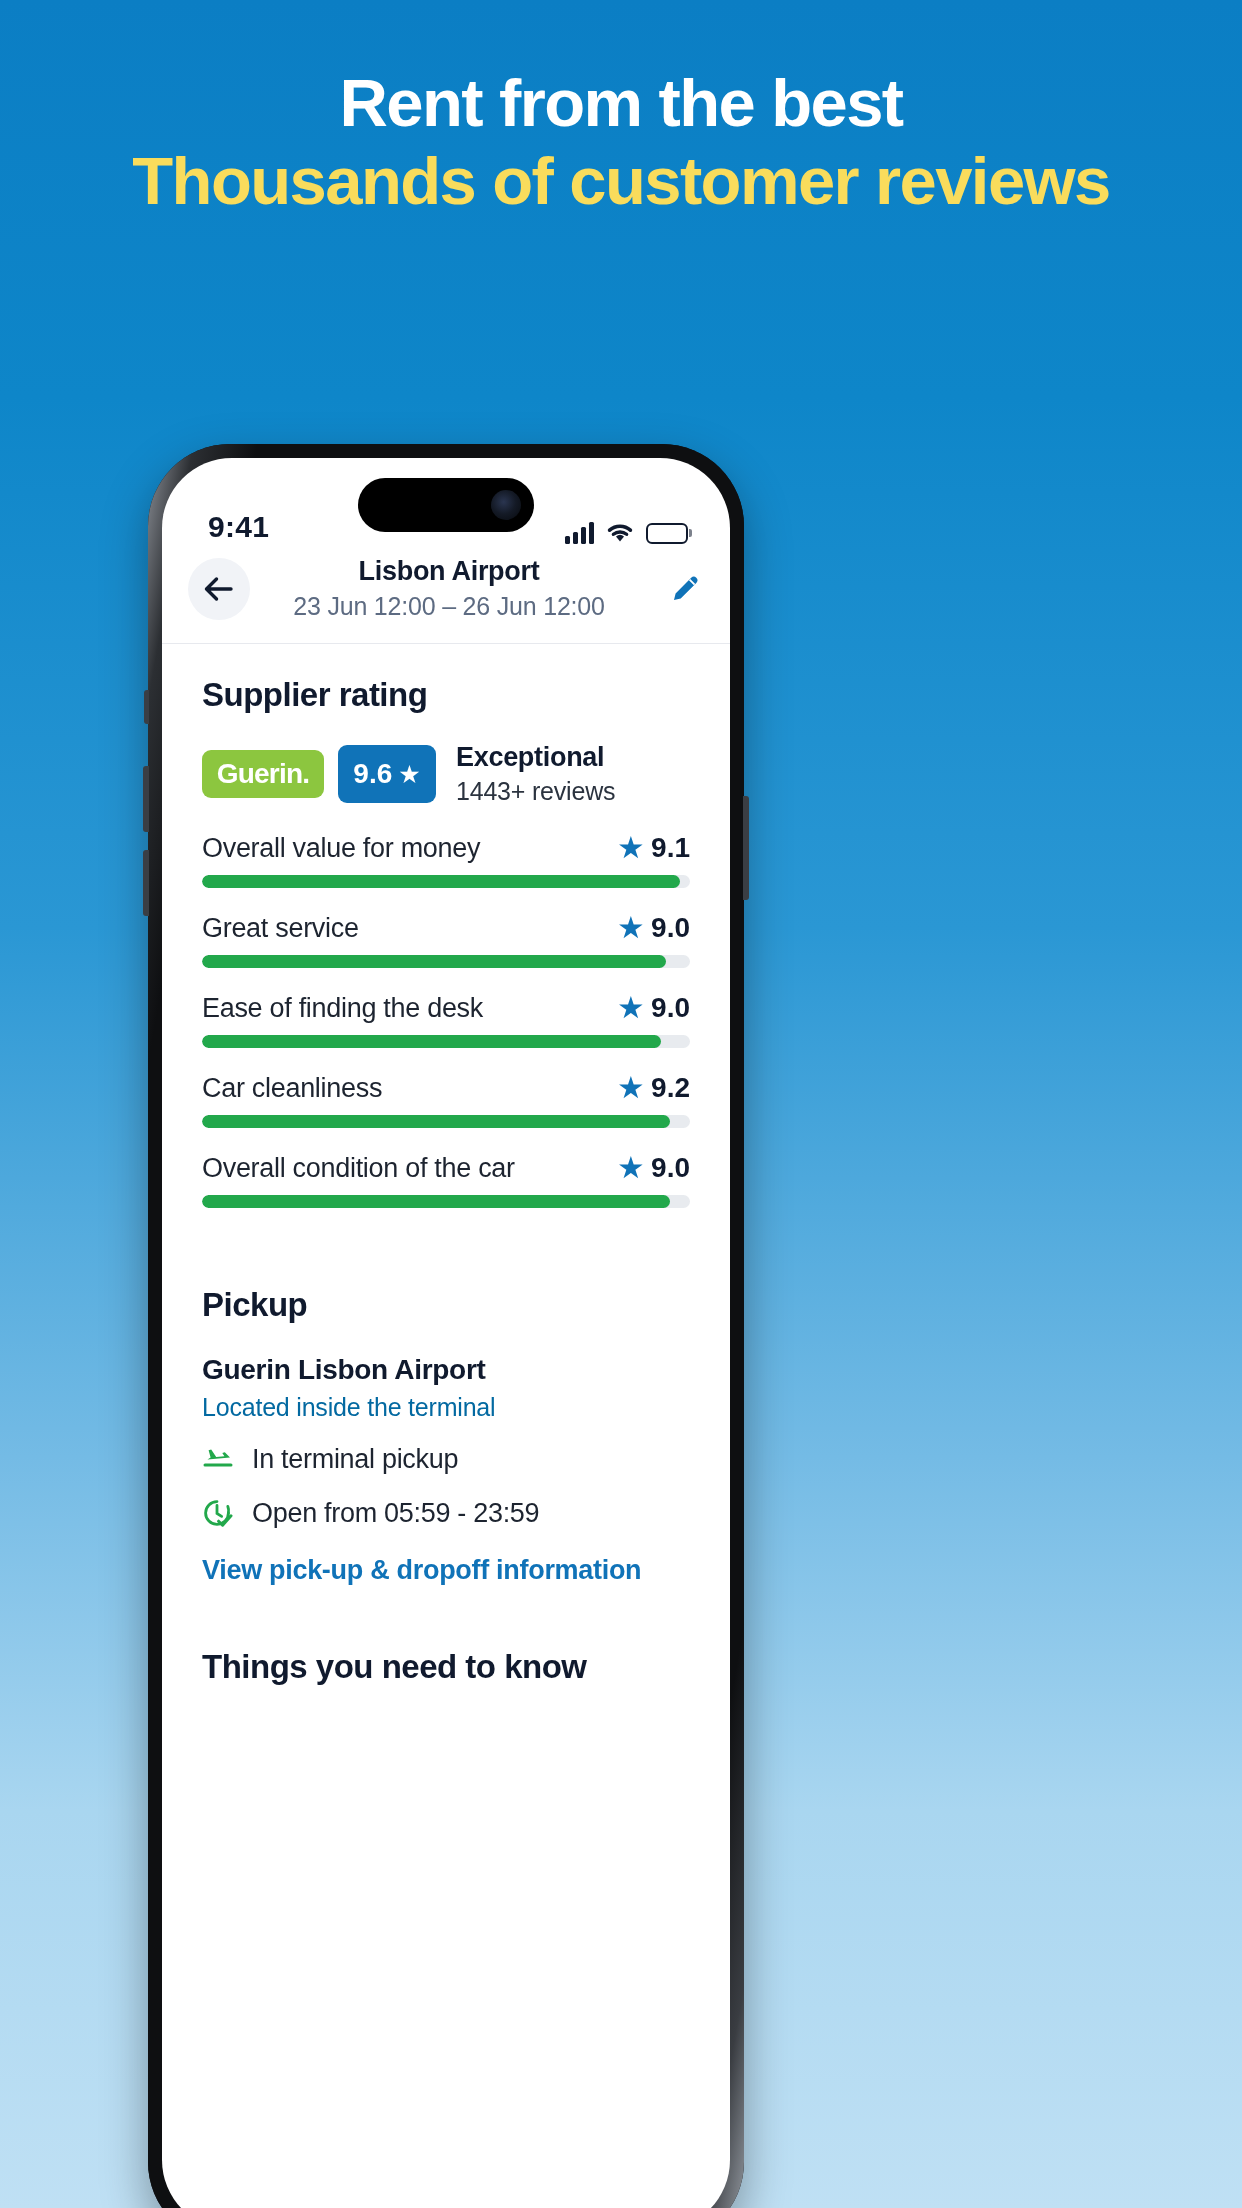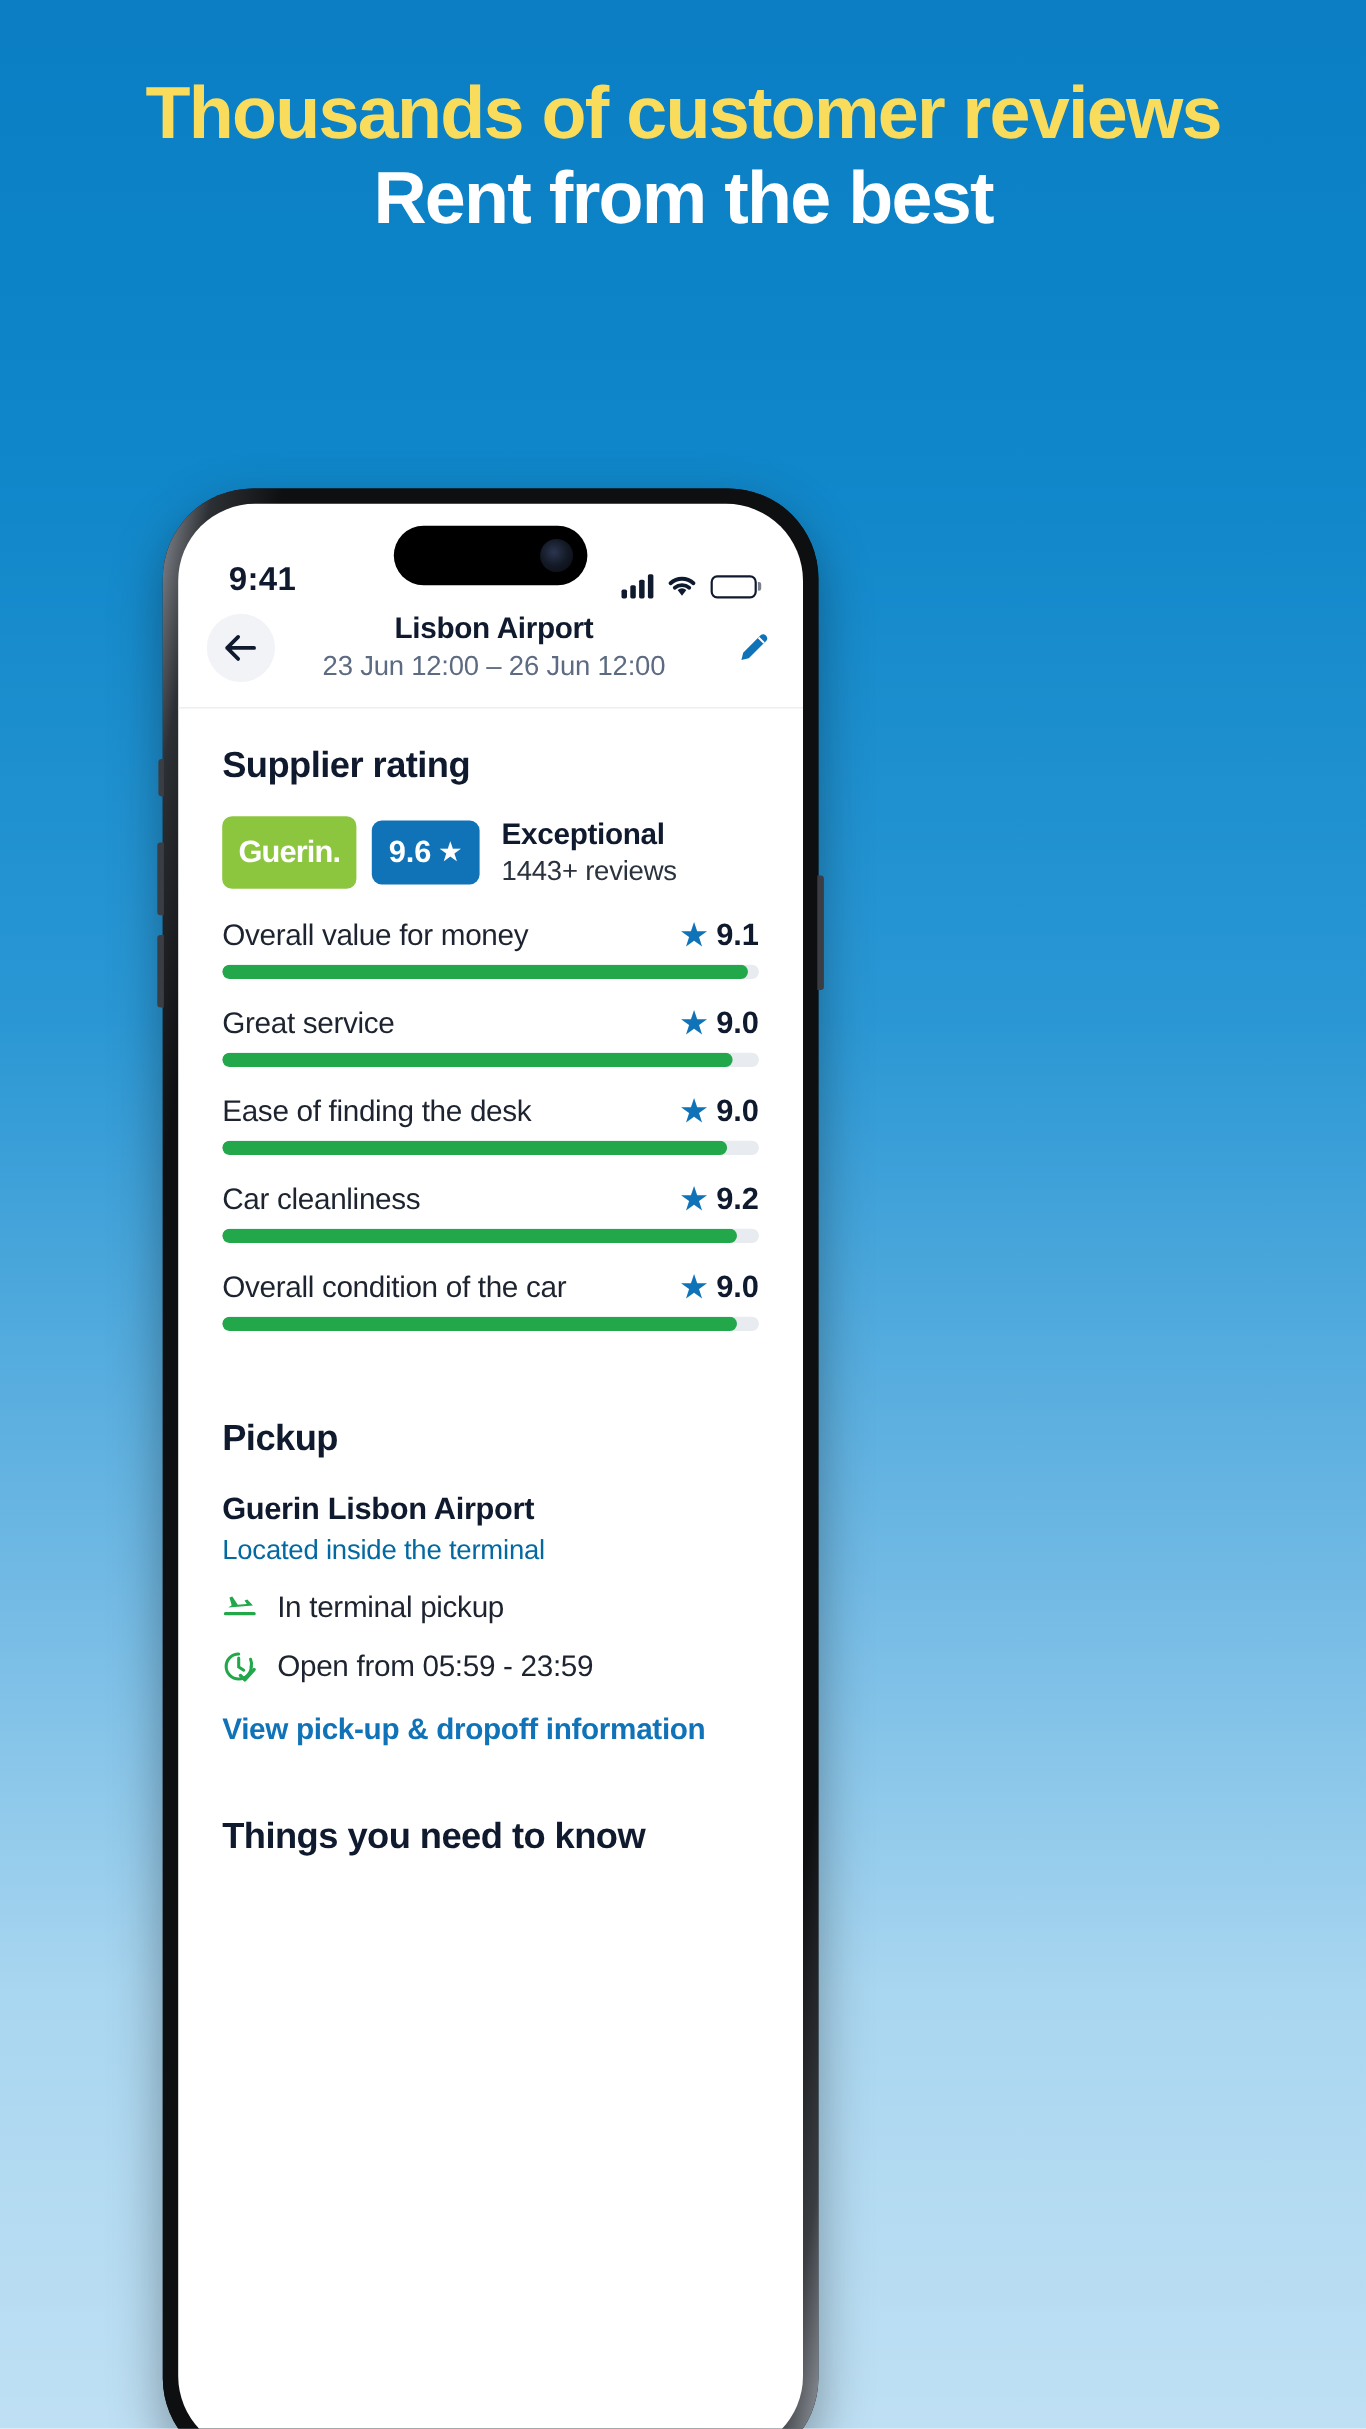--- a/index.html
+++ b/index.html
@@ -149,21 +149,21 @@
     letter-spacing: -0.5px;
   }
   #sec-rating { padding-top: 32px; }
 
   .supplier-row {
     display: flex; align-items: center;
     gap: 14px;
     margin-top: 28px;
   }
   .logo-badge {
-    width: 122px; height: 66px;
+    width: 122px; height: 48px;
     border-radius: 9px;
     background: #8cc63f;
     display: flex; align-items: center; justify-content: center;
   }
   .logo-badge .txt {
     font-size: 28px; font-weight: bold; color: #ffffff;
     letter-spacing: -0.8px;
   }
   .score-badge {
     width: 98px; height: 58px; border-radius: 9px;
@@ -225,22 +225,22 @@
   .big-gap { height: 62px; }
   #sec-know .section-title { font-size: 33px; }
   svg { display:block; }
 </style>
 </head>
 <body>
 
 <div id="stage">
 
   <div class="headline">
+    <div class="line l1">Rent from the best</div>
     <div class="line l2">Thousands of customer reviews</div>
-    <div class="line l1">Rent from the best</div>
   </div>
 
   <div id="phone">
     <div class="btn-side b-silent"></div>
     <div class="btn-side b-up"></div>
     <div class="btn-side b-down"></div>
     <div class="btn-side b-power"></div>
 
     <div id="phone-inner">
 

